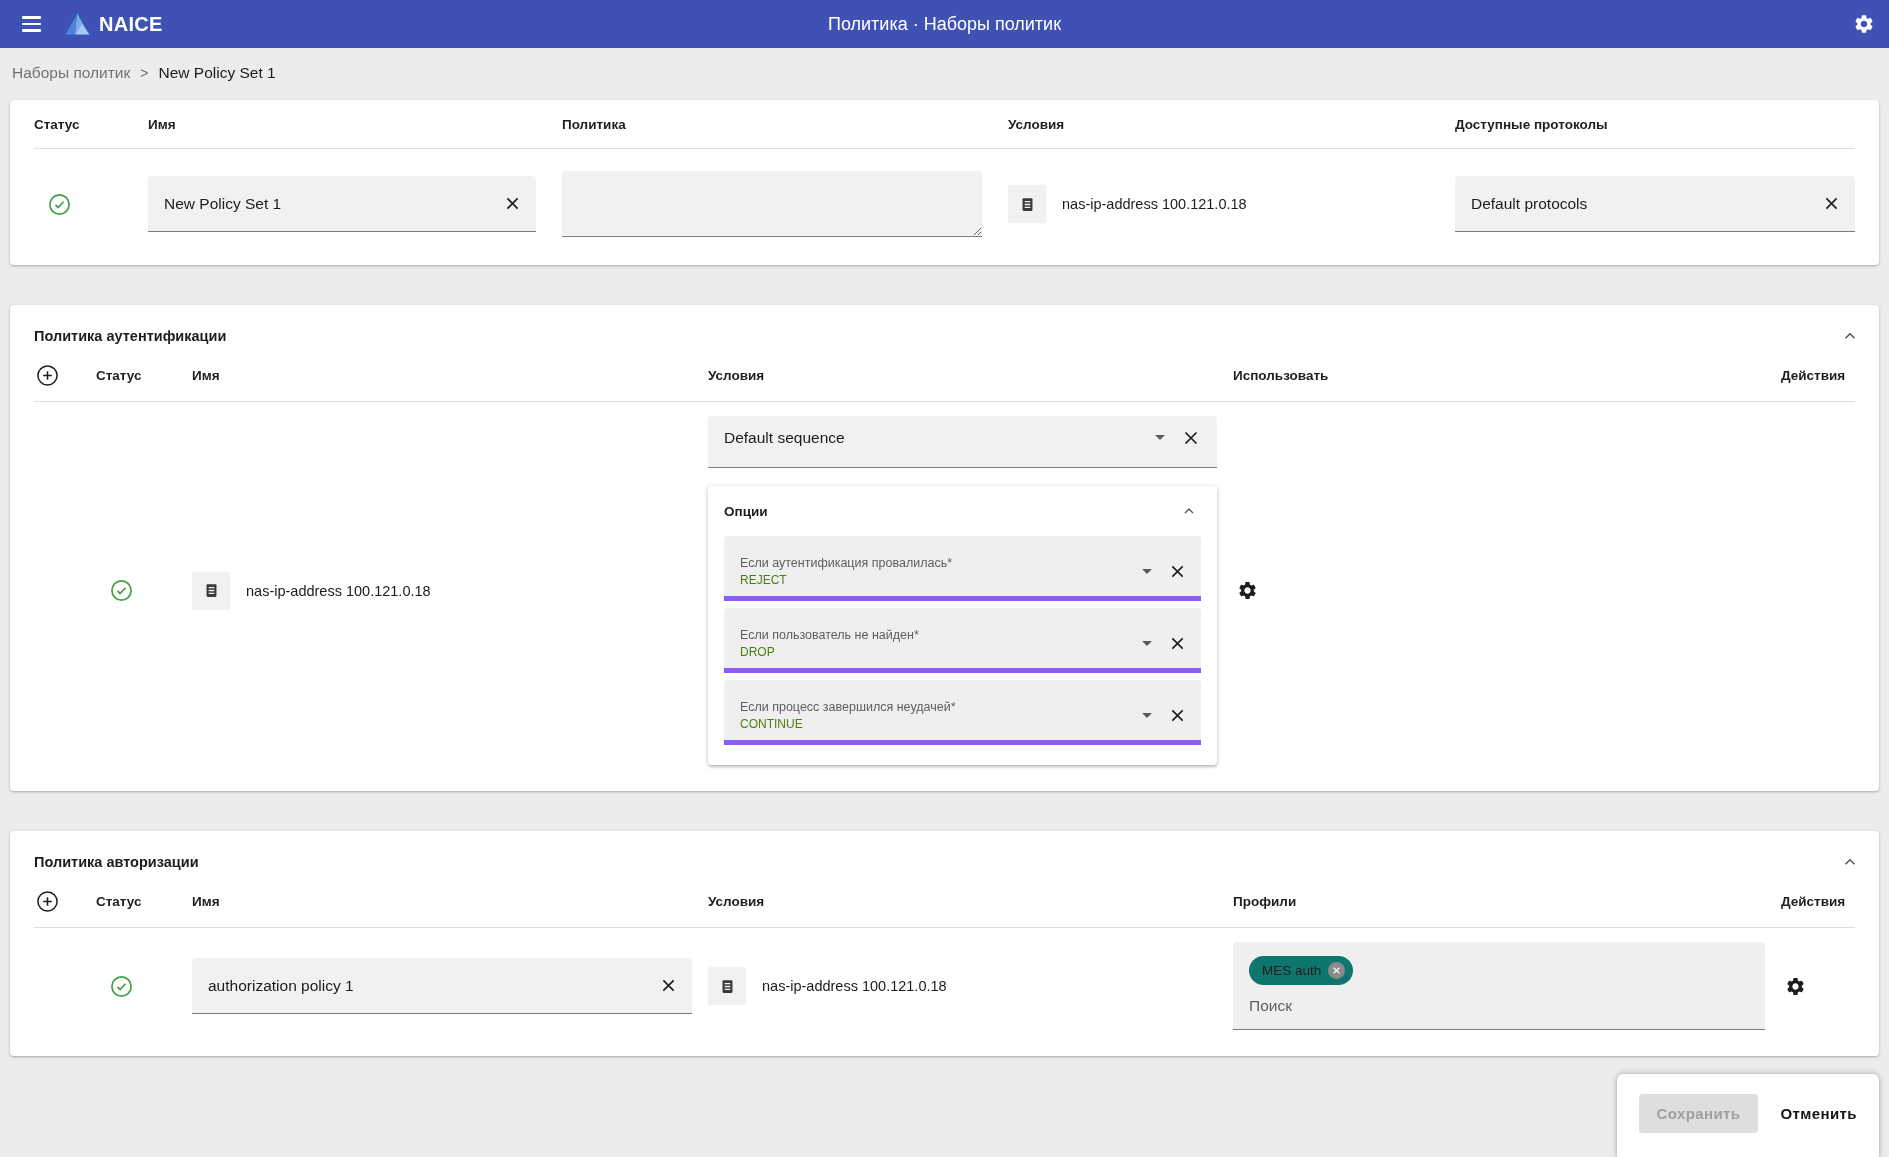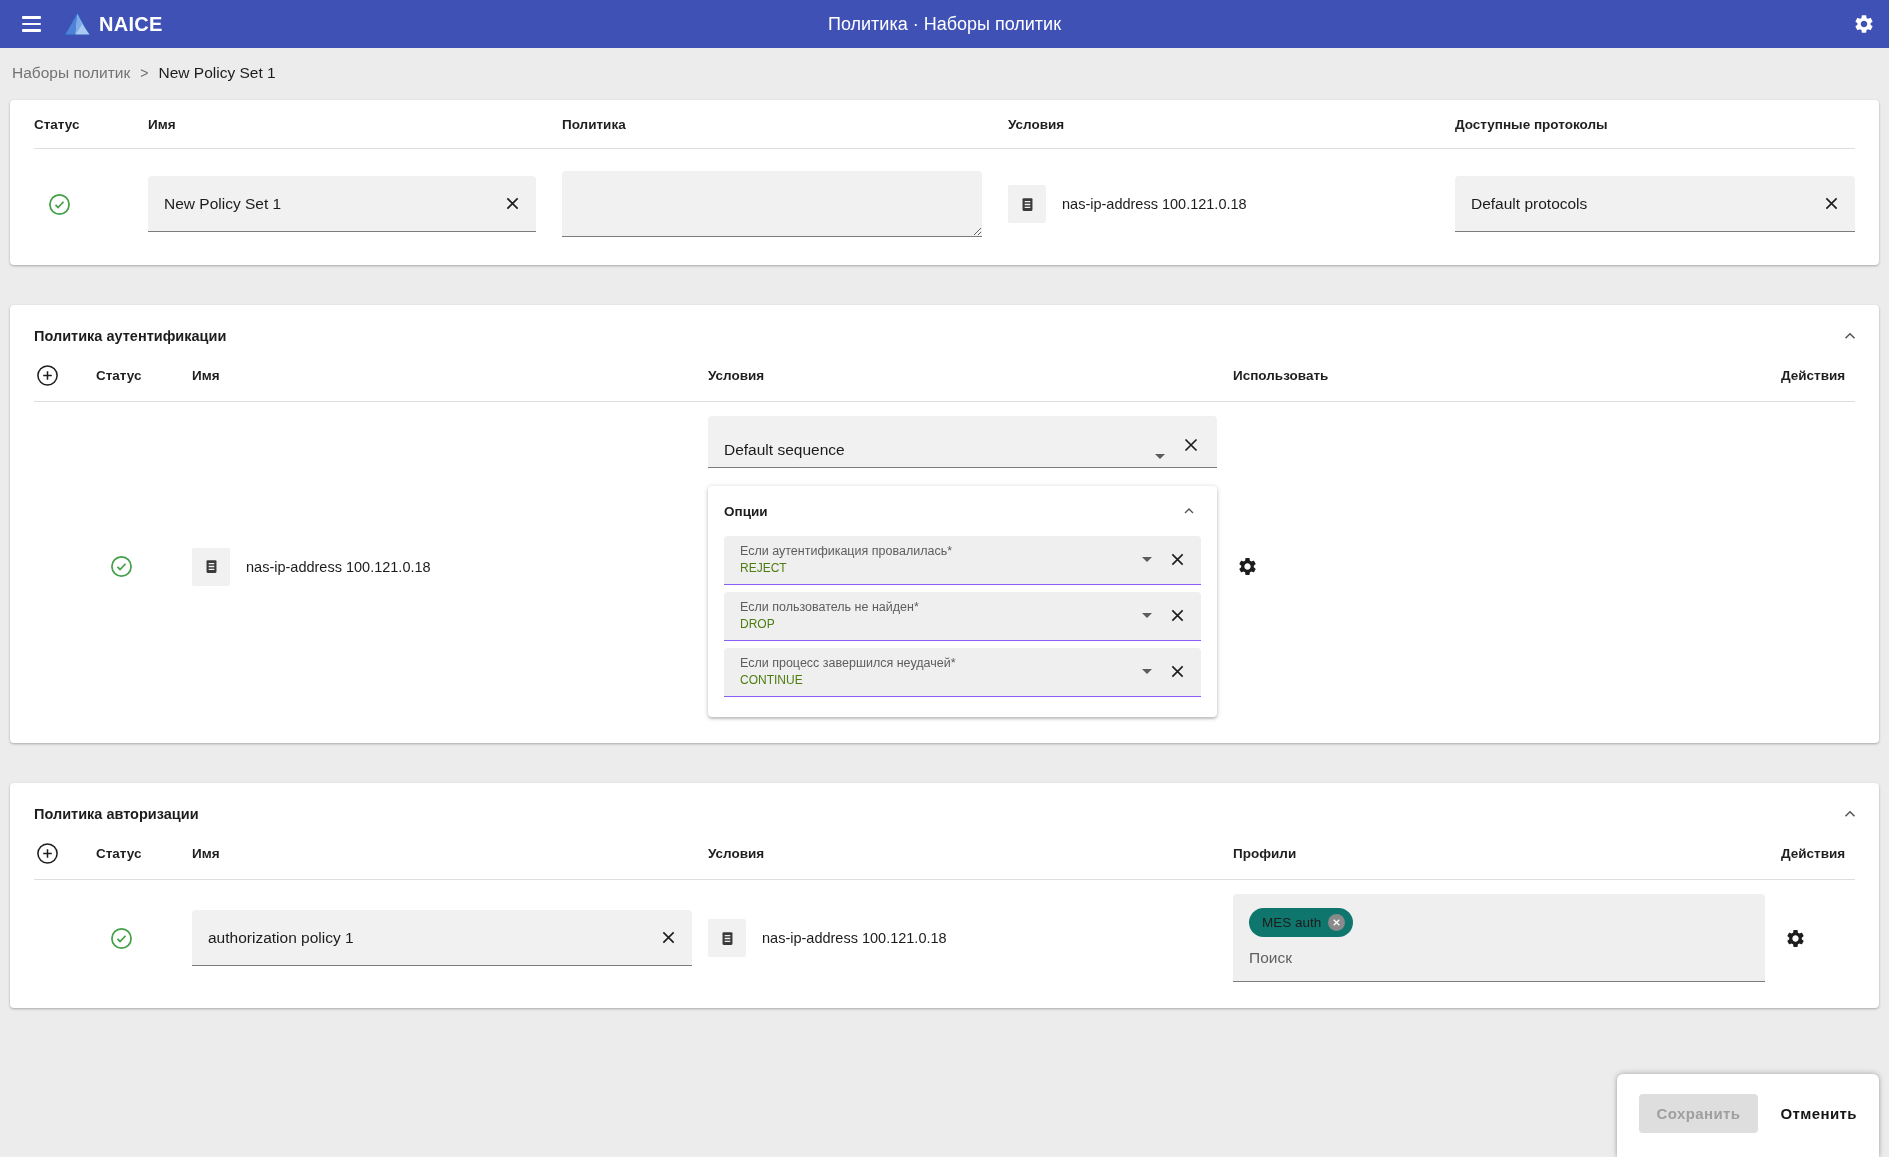--- a/index.html
+++ b/index.html
@@ -56,32 +56,32 @@
   .chev-btn { background:none;border:none;cursor:pointer;padding:4px;display:flex; }
   .pol-grid { display:grid;grid-template-columns:46px 80px 500px 1fr 532px 74px;
     column-gap:16px;padding:0 24px;align-items:center; }
   .pol-heads { height:52px; }
   .pol-row { padding:14px 24px 26px; }
   .plus-btn { background:none;border:none;cursor:pointer;display:flex;padding:2px; }
   .gear-btn { background:none;border:none;cursor:pointer;display:flex;padding:4px;justify-self:start; }
   
   .use-stack { display:flex;flex-direction:column;gap:18px; }
   .select-field { background:#f1f1f1;border-bottom:1px solid #7c7c7c;border-radius:4px 4px 0 0;
-    height:52px;display:flex;align-items:flex-end;padding:0 12px 8px 16px;cursor:pointer; }
+    height:52px;display:flex;align-items:center;padding:0 12px 8px 16px;cursor:pointer; }
   .select-field .sel-val { flex:1;font-size:15.5px;color:#1c1c1c; }
   .caret { width:0;height:0;border-left:5px solid transparent;border-right:5px solid transparent;
     border-top:5.5px solid #5c5c5c;margin:0 12px 0 6px; }
   
   .opts-card { background:#fff;border-radius:4px;padding:0 16px 20px;
     box-shadow:0 1px 5px rgba(0,0,0,.22), 0 2px 2px rgba(0,0,0,.12); }
   .opts-head { height:50px;display:flex;align-items:center;justify-content:space-between; }
   .opts-title { font-size:13.5px;font-weight:700; }
-  .opt-field { background:#efefef;border-bottom:1px solid #8b5cf6;border-radius:4px 4px 0 0;
+  .opt-field { background:#efefef;border-bottom:5px solid #8b5cf6;border-radius:4px 4px 0 0;
     display:flex;align-items:center;justify-content:space-between;
-    padding:8px 10px 9px 16px;margin-bottom:7px;cursor:pointer; }
+    padding:20px 10px 9px 16px;margin-bottom:7px;cursor:pointer; }
   .opt-field:last-child { margin-bottom:0; }
   .opt-label { font-size:12.5px;color:#5d5d5d;margin-bottom:3px;white-space:nowrap; }
   .opt-value { font-size:12px;color:#4d7c0f; }
   .opt-right { display:flex;align-items:center; }
   
   .profiles-field { background:#efefef;border-bottom:1px solid #7c7c7c;border-radius:4px 4px 0 0;
     padding:14px 16px 14px; }
   .chip { display:inline-flex;align-items:center;gap:7px;background:#0f766e;
     border-radius:16px;padding:6px 8px 6px 13px;font-size:13.5px;color:#1c1c1c;cursor:default; }
   .chip-x { width:17px;height:17px;border-radius:50%;background:#8a8a8a;border:none;cursor:pointer;

